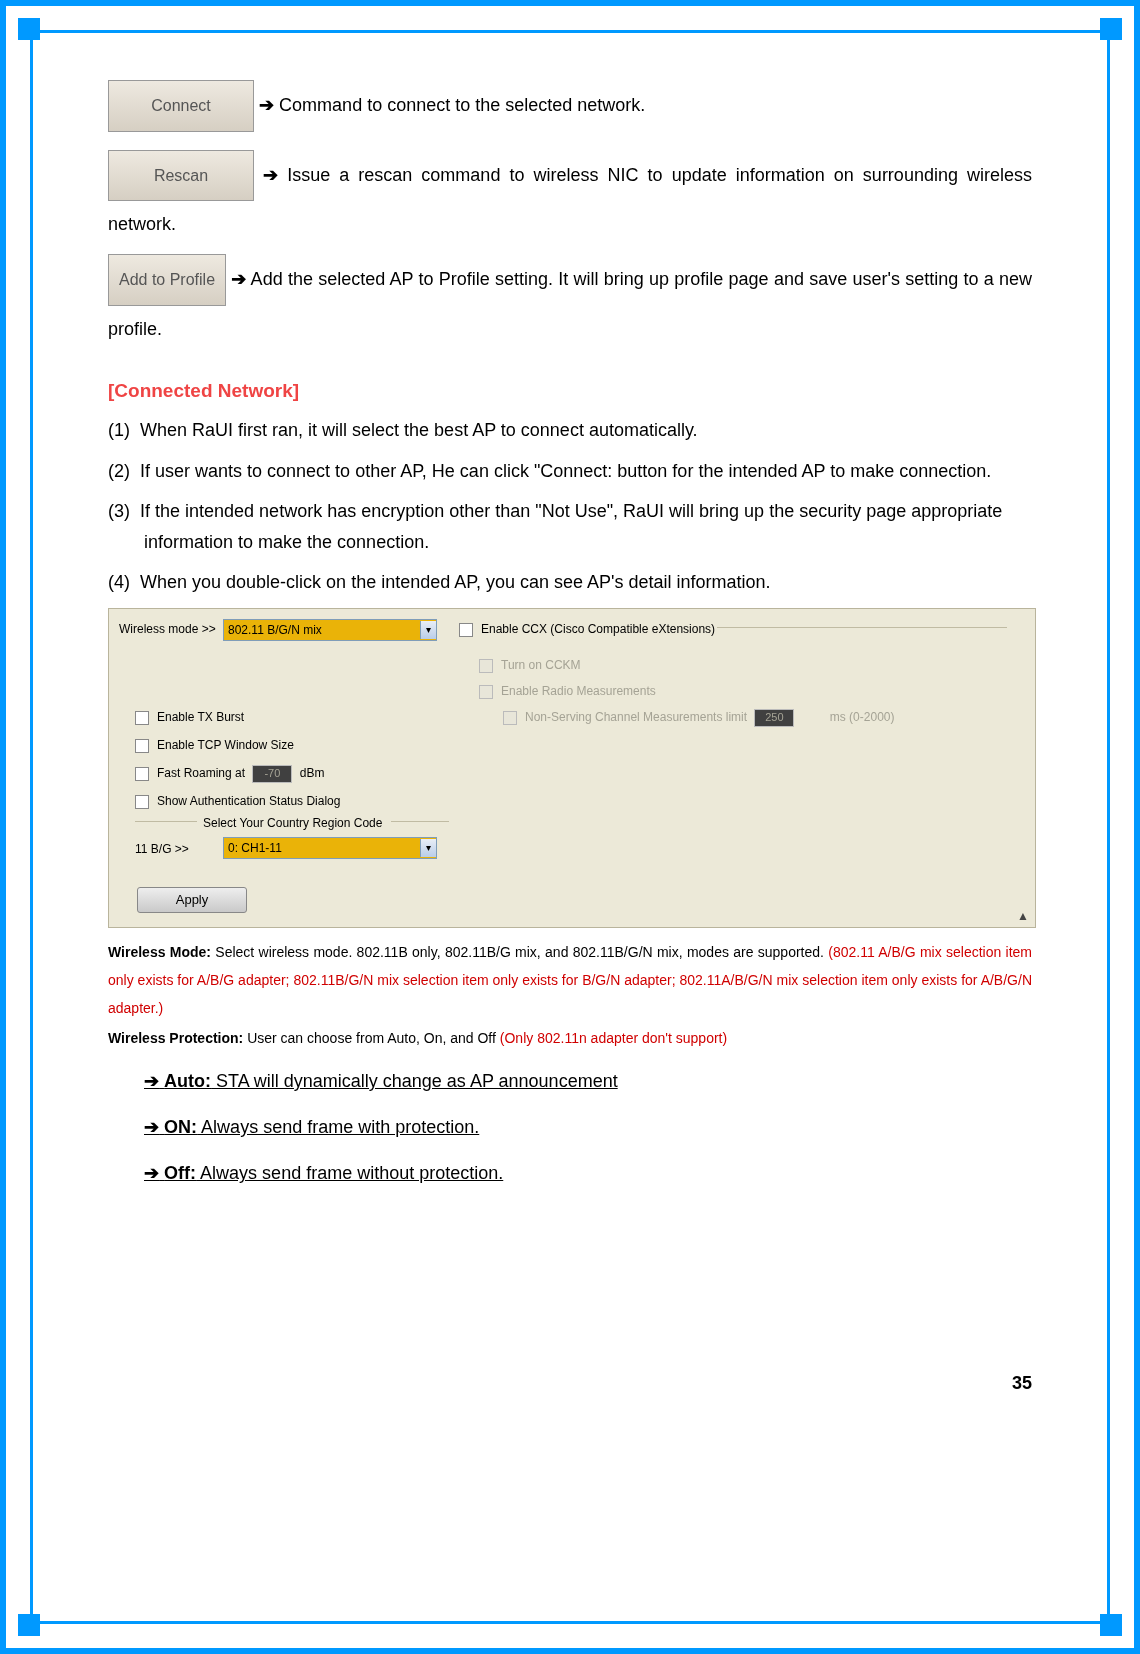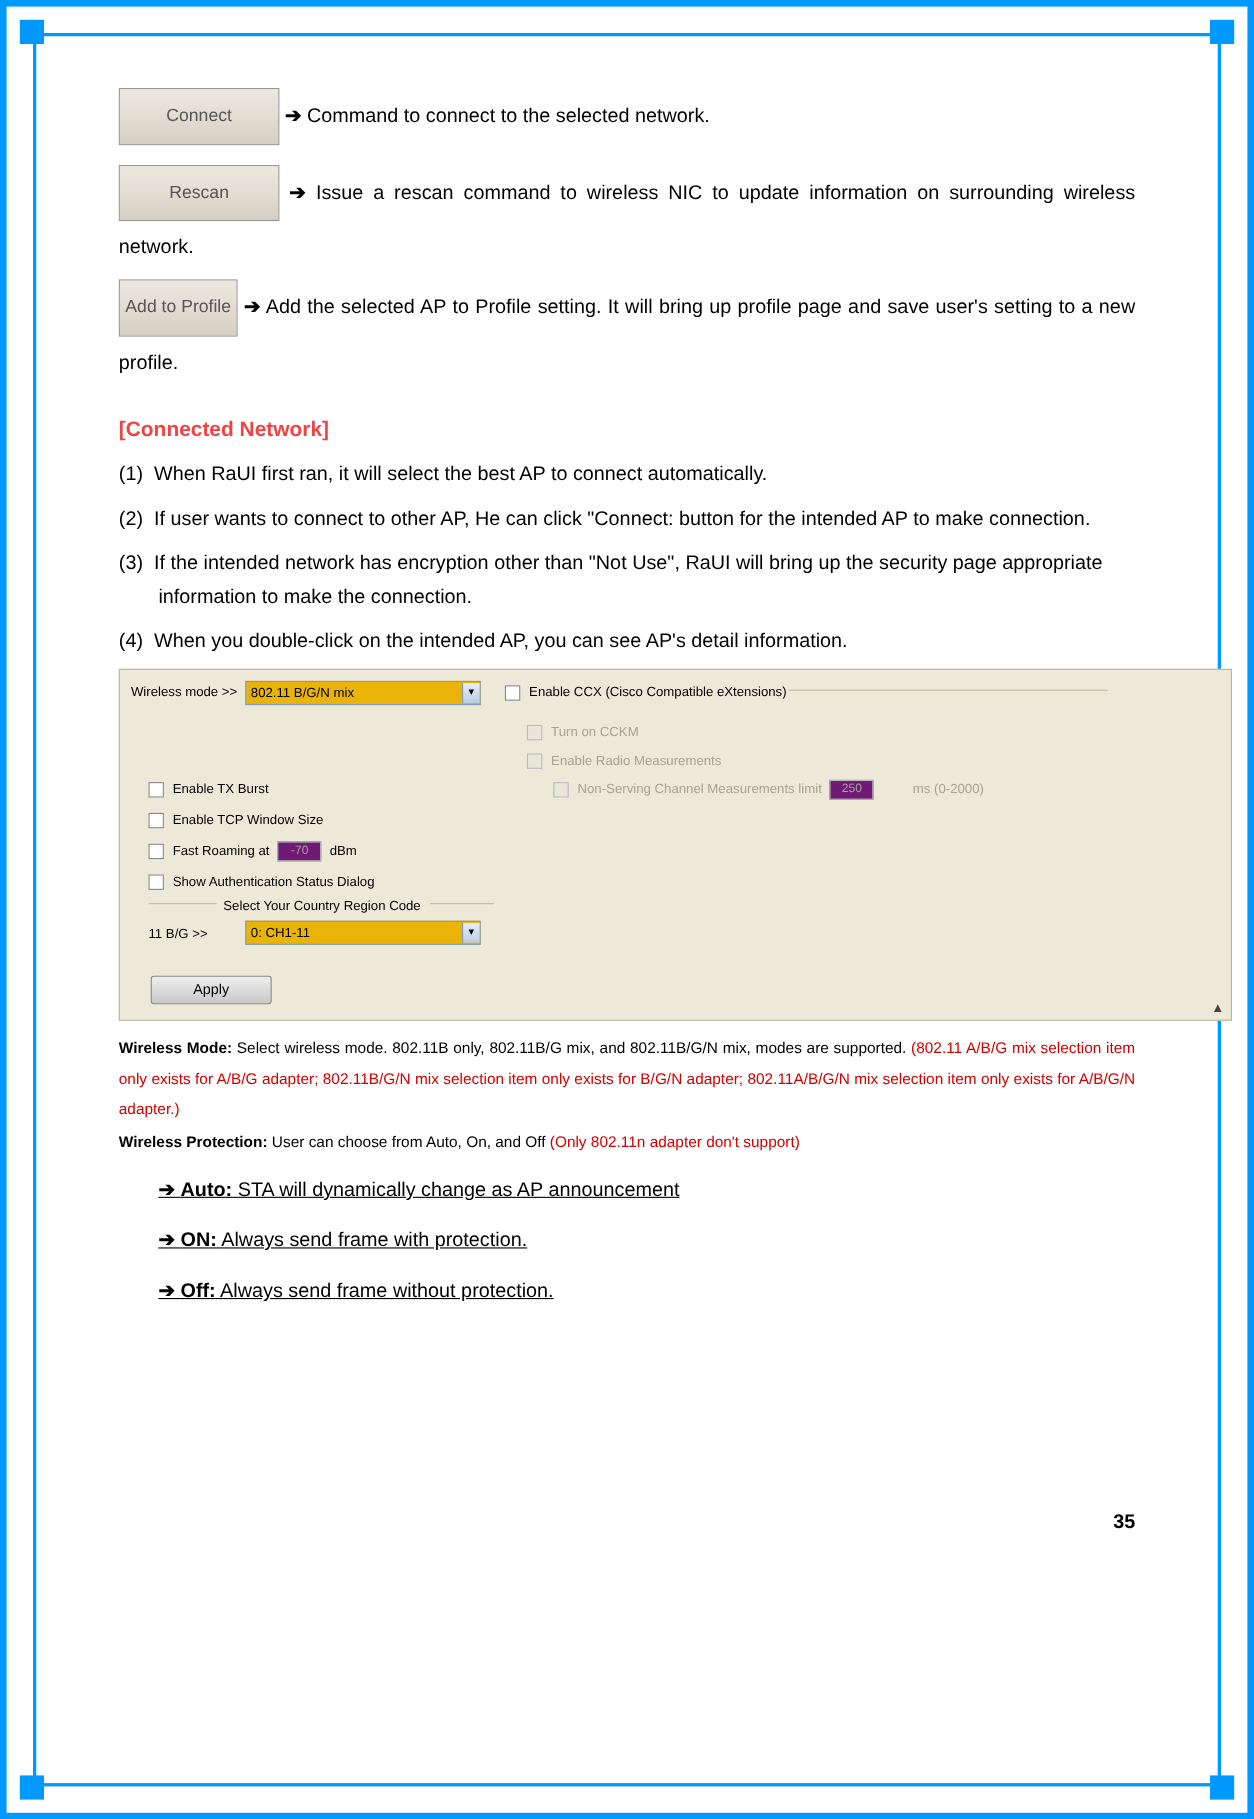--- a/index.html
+++ b/index.html
@@ -12,30 +12,30 @@
   .cbr { bottom: 18px; right: 18px; }
   .inner-border { position: absolute; top: 30px; left: 30px; right: 30px; bottom: 30px; border: 3px solid #0099ff; }
   .content { position: absolute; top: 80px; left: 108px; width: 924px; font-size: 18px; color: #000; line-height: 1.4; }
   .btn-img { display: inline-block; vertical-align: middle; background: linear-gradient(#eee9e0, #d6cfc3); border: 1px solid #999; color: #555; font-size: 16px; text-align: center; padding: 4px 0; font-family: "Segoe UI", Tahoma, sans-serif; }
   .arrow { font-family: Arial, sans-serif; font-weight: bold; }
   .para { margin-bottom: 6px; }
   .spaced { line-height: 2.6; text-align: justify; }
   .section-hdr { font-weight: bold; color: #ef4444; margin-top: 26px; margin-bottom: 10px; font-size: 19px; }
   .ol-item { margin-left: 0; padding-left: 36px; text-indent: -36px; margin-bottom: 10px; line-height: 1.7; }
   .blue-hdr { color: #3b6fbf; font-weight: bold; font-size: 24px; margin-top: 52px; margin-bottom: 8px; }
-  .screenshot { width: 1012px; height: 320px; background: #ece9d8; border: 1px solid #b9b49c; position: relative; font-family: Tahoma, sans-serif; font-size: 12px; color: #000; }
+  .screenshot { width: 928px; height: 320px; background: #ece9d8; border: 1px solid #b9b49c; position: relative; font-family: Tahoma, sans-serif; font-size: 12px; color: #000; }
   .ss-label { position: absolute; }
   .ss-select { background: #eab308; border: 1px solid #7f9db9; height: 22px; font-size: 12px; padding-left: 4px; display: inline-flex; align-items: center; justify-content: space-between; }
   .ss-select-arrow { width: 16px; height: 18px; background: linear-gradient(#e9eef6, #b9cde9); border-left: 1px solid #7f9db9; display: inline-flex; align-items: center; justify-content: center; font-size: 10px; }
   .ss-chk { width: 14px; height: 14px; border: 1px solid #888; background: #fff; display: inline-block; vertical-align: middle; margin-right: 8px; }
   .ss-chk.dis { background: #e8e6d9; border-color: #bbb; }
   .ss-disabled { color: #a5a395; }
   .ss-fieldset-line { position: absolute; height: 1px; background: #c0bba3; }
   .ss-input { background: #fff; border: 1px solid #888; height: 18px; width: 40px; font-size: 11px; text-align: center; display: inline-block; vertical-align: middle; }
-  .ss-input.dis { background: #701a75; border-color: #bbb; color: #a5a395; }
+  .ss-input.dis { background: #404040; border-color: #bbb; color: #a5a395; }
   .ss-apply { position: absolute; left: 28px; bottom: 14px; width: 110px; height: 26px; background: linear-gradient(#eee, #c9c9c9); border: 1px solid #888; border-radius: 3px; text-align: center; line-height: 24px; font-size: 13px; }
   .ss-toggle { position: absolute; right: 6px; bottom: 2px; font-size: 12px; color: #444; }
   .body-text { line-height: 2.0; text-align: justify; margin-top: 10px; font-size: 14px; }
   .red { color: #d00000; }
   .sub-bullet { margin-left: 54px; text-indent: -18px; margin-top: 12px; line-height: 1.9; text-decoration: underline; }
   .page-num { position: absolute; right: 0; bottom: -206px; font-weight: bold; font-size: 18px; }
 </style>
 </head>
 <body>
 
@@ -52,21 +52,21 @@
     <span class="btn-img" style="width:146px;">Connect</span>
     <span class="arrow">➔</span><span> Command to connect to the selected network.</span>
   </div>
 
   <div class="para spaced" style="margin-top:18px;">
     <span class="btn-img" style="width:146px;">Rescan</span>
     <span class="arrow">➔</span><span> Issue a rescan command to wireless NIC to update information on surrounding wireless network.</span>
   </div>
 
   <div class="para spaced" style="margin-top:6px;">
-    <span class="btn-img" style="width:108px;">Add to Profile</span>
+    <span class="btn-img" style="width:118px;">Add to Profile</span>
     <span class="arrow">➔</span><span> Add the selected AP to Profile setting. It will bring up profile page and save user's setting to a new profile.</span>
   </div>
 
   <div class="section-hdr">[Connected Network]</div>
   <div class="ol-item">(1)&nbsp;&nbsp;<span>When RaUI first ran, it will select the best AP to connect automatically.</span></div>
   <div class="ol-item">(2)&nbsp;&nbsp;<span>If user wants to connect to other AP, He can click "Connect: button for the intended AP to make connection.</span></div>
   <div class="ol-item">(3)&nbsp;&nbsp;<span>If the intended network has encryption other than "Not Use", RaUI will bring up the security page appropriate information to make the connection.</span></div>
   <div class="ol-item">(4)&nbsp;&nbsp;<span>When you double-click on the intended AP, you can see AP's detail information.</span></div>
 
 

